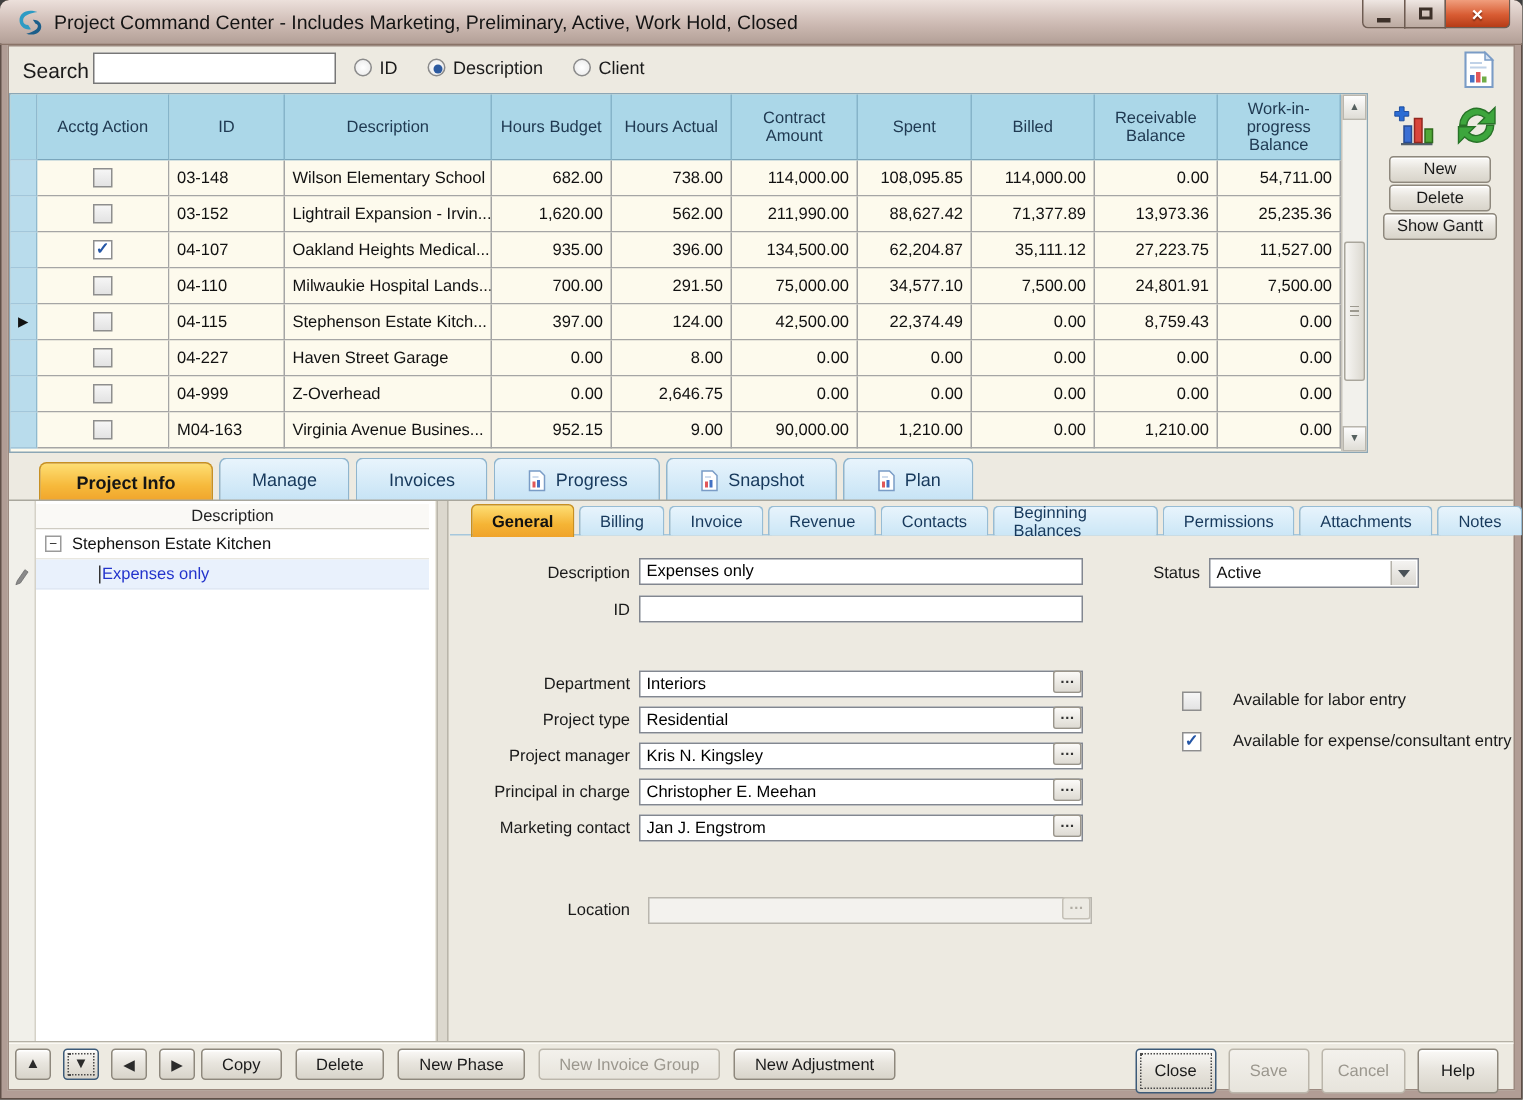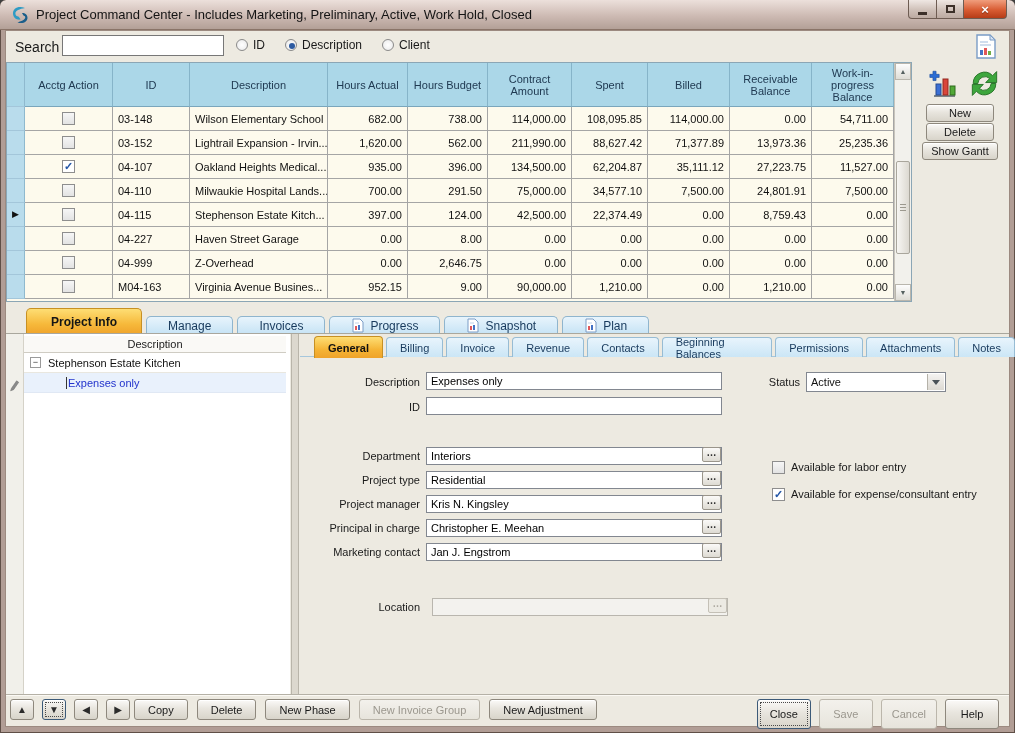--- a/index.html
+++ b/index.html
@@ -64,21 +64,21 @@
        font:11px "Liberation Sans",sans-serif;color:#1a1a1a;display:flex;align-items:center;justify-content:center;
        box-shadow:inset 0 1px 0 #fff;cursor:default;}
   .btn.disabled{color:#9b978e;border-color:#bbb6ab;background:linear-gradient(#f3f1ec,#e7e4dc);box-shadow:none;}
   .btn.focused{border-color:#3c5a78;outline:1px dotted #4a4a4a;outline-offset:-4px;}
   .side-btn{position:absolute;height:18px;}
   #sideBtn0{left:926px;top:104px;width:68px;}
   #sideBtn1{left:926px;top:123px;width:68px;}
   #sideBtn2{left:922px;top:142px;width:76px;}
   
   .main-tabs{position:absolute;left:26px;top:308px;height:26px;display:flex;align-items:flex-end;gap:4px;}
-  .tab{height:18px;padding:0 21px;display:flex;align-items:center;gap:6px;font-size:12px;color:#17395c;
+  .tab{height:29px;padding:0 21px;display:flex;align-items:center;gap:6px;font-size:12px;color:#17395c;
        background:linear-gradient(#e8f4fc,#c6e3f5);border:1px solid #8fb5ce;border-bottom:none;border-radius:5px 5px 0 0;}
   .tab.active{height:26px;padding:0 24px;background:linear-gradient(#fede74,#f6b93b 60%,#f0a42b);
        border-color:#c79023;font-weight:bold;color:#151515;}
   .doc-ico{width:13px;height:15px;flex:0 0 auto;}
   
   .lower-line{position:absolute;left:6px;top:333px;right:6px;height:1px;background:#a9a79d;}
   .tree-panel{position:absolute;left:6px;top:334px;width:284px;height:360px;background:#fff;}
   .tree-gutter{position:absolute;left:0;top:0;bottom:0;width:18px;background:#f1f0ea;border-right:1px solid #d5d2c8;}
   .pencil{position:absolute;left:3px;top:44px;}
   .tree-header{position:absolute;left:18px;top:2px;right:4px;height:17px;border-bottom:1px solid #cfccc3;
@@ -111,21 +111,21 @@
   .lookups{position:absolute;left:300px;top:446px;width:422px;}
   .lk-row{display:flex;align-items:center;height:19px;margin-bottom:5px;}
   .lk-row .f-label{width:120px;text-align:right;flex:0 0 auto;}
   .lk-input{position:relative;margin-left:6px;width:296px;height:19px;}
   .ellipsis-btn{position:absolute;right:1px;top:1px;width:19px;height:15px;border:1px solid #9a958b;border-radius:2px;
          background:linear-gradient(#fbfaf8,#dedbd3);font:bold 10px "Liberation Sans",sans-serif;color:#333;
          display:flex;align-items:center;justify-content:center;padding:0 0 4px 0;}
   .f-input:disabled{background:#f3f2ee;border-color:#b9b6ae;}
   .ellipsis-btn.disabled{color:#b0aca3;border-color:#c4c0b6;background:#eceae3;}
   .form-checks{position:absolute;left:772px;top:458px;}
-  .chk-row{display:flex;align-items:center;gap:6px;height:18px;margin-bottom:9px;font-size:11px;color:#1a1a1a;}
+  .chk-row{display:flex;align-items:center;gap:21px;height:18px;margin-bottom:9px;font-size:11px;color:#1a1a1a;margin-left:16px;}
   
   .groove{position:absolute;left:6px;top:694px;right:6px;height:2px;border-top:1px solid #b5b1a6;border-bottom:1px solid #fbf9f4;}
   .nav-group{position:absolute;left:10px;top:699px;display:flex;gap:8px;}
   .nav-btn{width:24px;height:21px;font-size:10px;color:#2b2b2b;}
   .left-btns{position:absolute;left:134px;top:699px;display:flex;gap:9px;}
   .left-btns .btn{height:21px;padding:0 13px;}
   .right-btns{position:absolute;right:16px;top:699px;display:flex;gap:8px;}
   .right-btns .btn{height:30px;min-width:54px;padding:0 10px;}
 </style>
 </head>
@@ -184,22 +184,22 @@
     </svg>
   </span>
 
   <div class="grid">
     <div class="grid-table" id="gridTable">
         <div class="g-row g-head" style="grid-template-columns: 18px 88px 77px 138px 80px 80px 84px 76px 82px 82px 82px;">
           <div class="g-cell gut"></div>
           <div class="g-cell">Acctg Action</div>
           <div class="g-cell">ID</div>
           <div class="g-cell">Description</div>
+          <div class="g-cell">Hours Budget</div>
           <div class="g-cell">Hours Actual</div>
-          <div class="g-cell">Hours Budget</div>
           <div class="g-cell">Contract Amount</div>
           <div class="g-cell">Spent</div>
           <div class="g-cell">Billed</div>
           <div class="g-cell">Receivable Balance</div>
           <div class="g-cell">Work-in-progress Balance</div>
         </div>
         <div class="g-row" style="grid-template-columns: 18px 88px 77px 138px 80px 80px 84px 76px 82px 82px 82px;">
           <div class="g-cell gut"></div>
           <div class="g-cell a-center">
             <span class="cb"></span>

